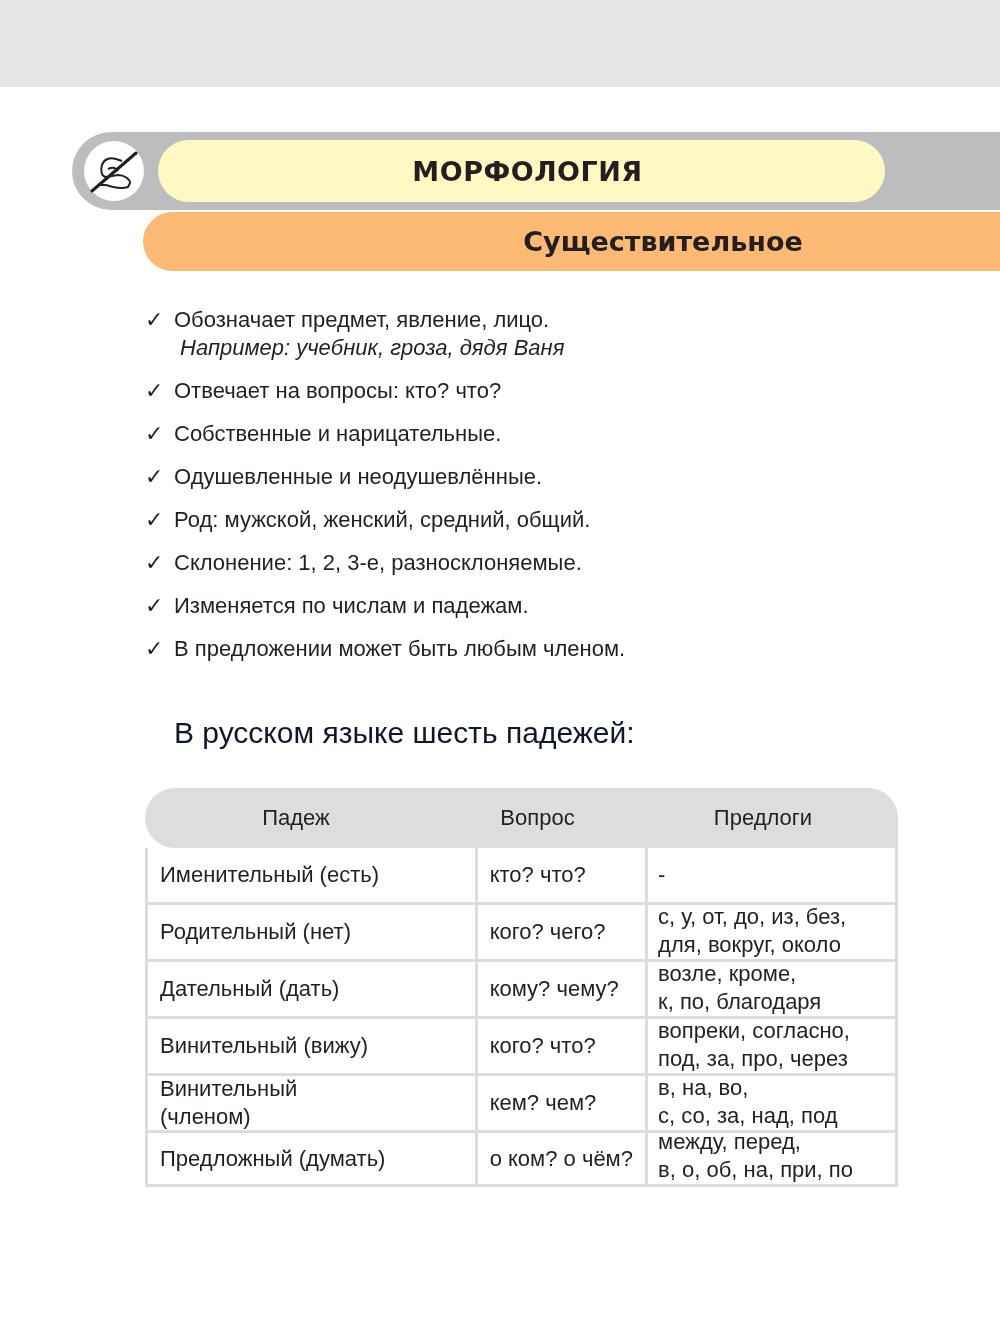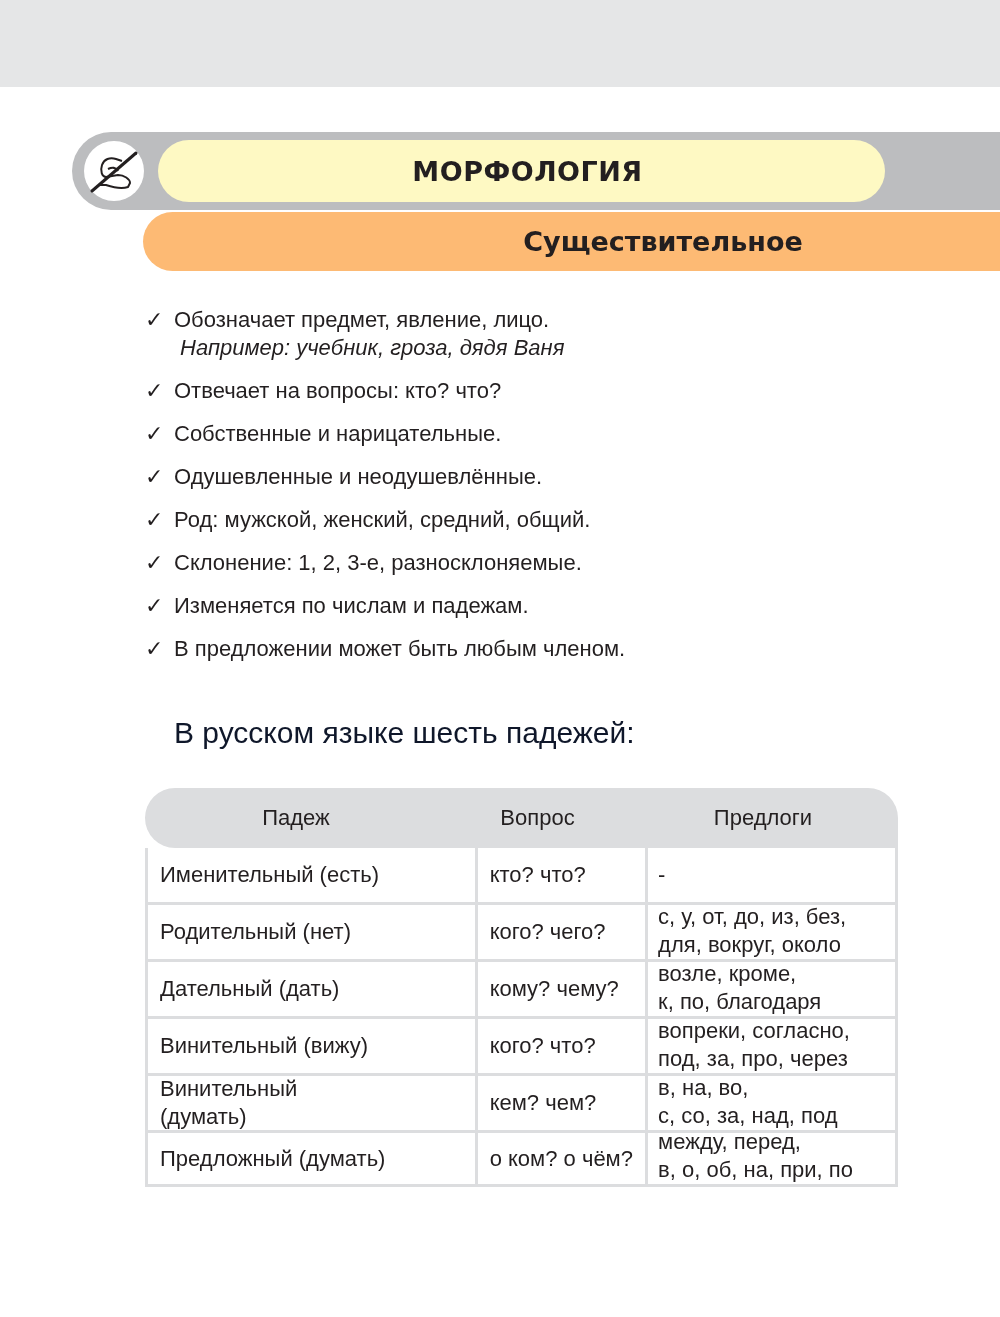--- a/index.html
+++ b/index.html
@@ -194,21 +194,21 @@
           <span class="td-lines">
             <span>вопреки, согласно,</span>
             <span>под, за, про, через</span>
           </span>
         </div>
     </div>
     <div class="tr row-n">
       <div class="td c1">
           <span class="td-lines">
             <span>Винительный</span>
-            <span>(думать)</span>
+            <span>(членом)</span>
           </span>
         </div>
       <div class="td c2">кем? чем?</div>
       <div class="td c3">
           <span class="td-lines">
             <span>в, на, во,</span>
             <span>с, со, за, над, под</span>
           </span>
         </div>
     </div>

